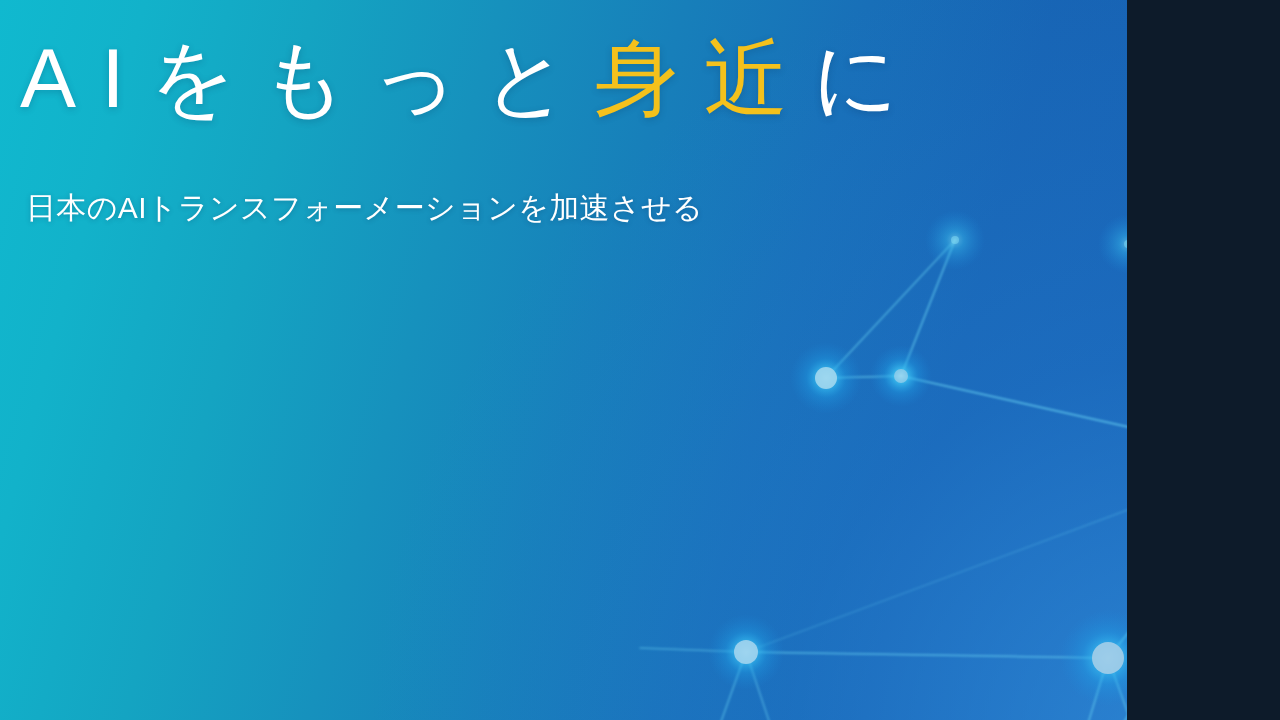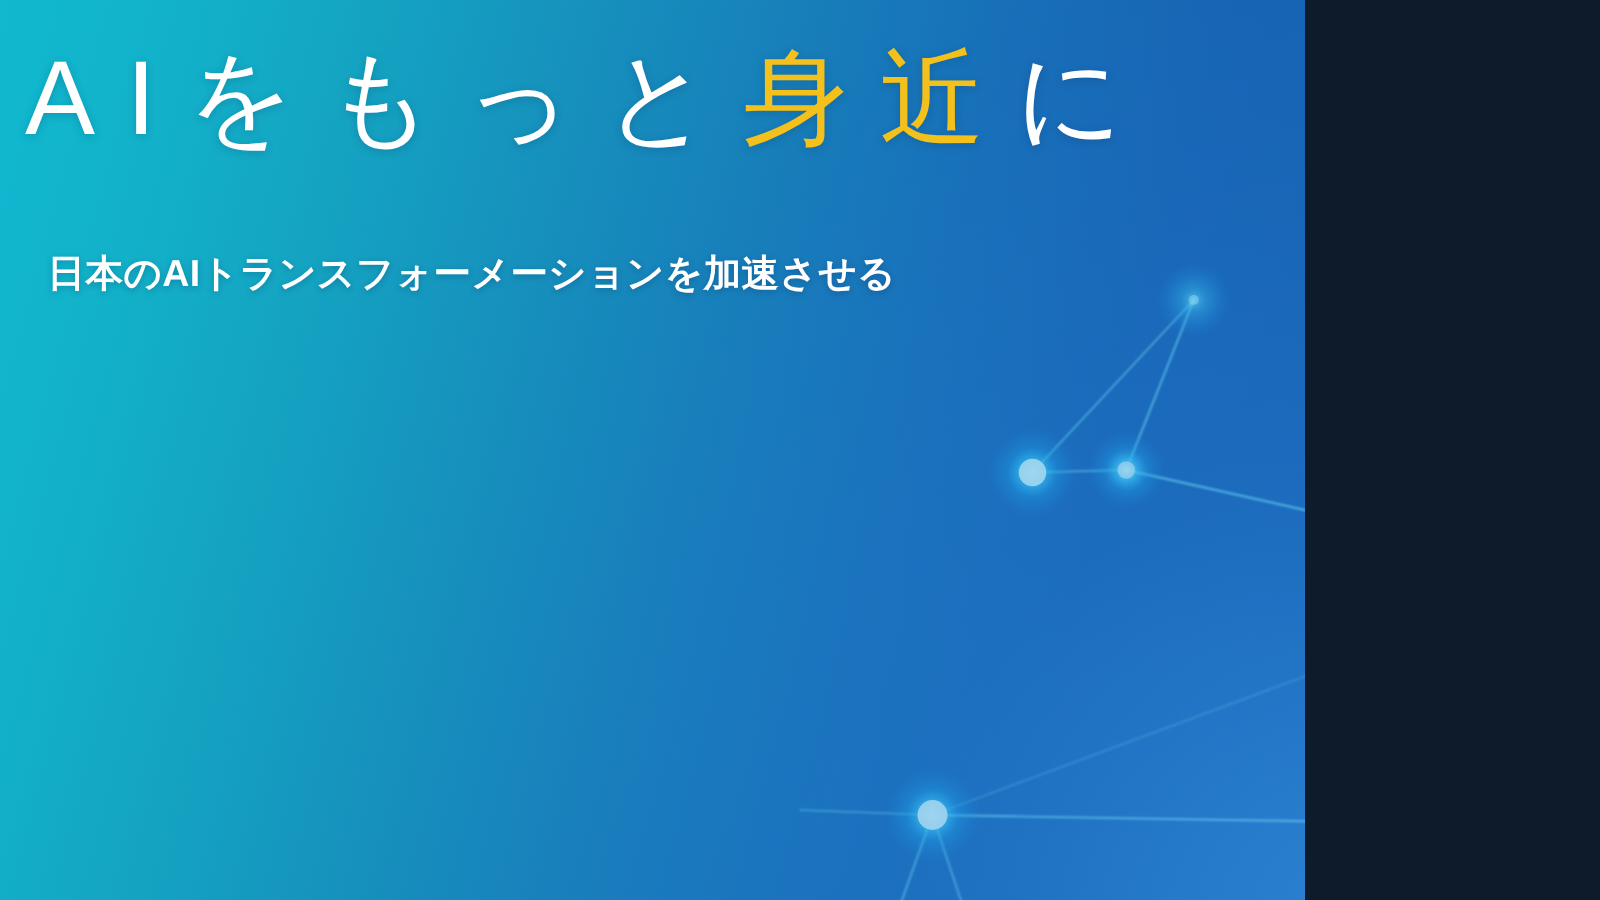--- a/index.html
+++ b/index.html
@@ -2,21 +2,21 @@
 <html><head>
 <meta charset="utf-8">
 <style>
   html, body {
     margin: 0;
     padding: 0;
     background: #0d1b2a;
   }
   #hero-banner {
     position: relative;
-    width: 1044px;
+    width: 1127px;
     height: 720px;
     overflow: hidden;
     font-family: "Liberation Sans", "DejaVu Sans", sans-serif;
     background: linear-gradient(105deg,
         #10b9cf 0%,
         #12b2ca 11%,
         #14a4c2 24%,
         #1691bd 38%,
         #177fba 52%,
         #186fb8 66%,
@@ -55,27 +55,27 @@
     font-weight: 400;
     letter-spacing: 0.30em;
     color: #ffffff;
     white-space: nowrap;
     text-shadow: 0 2px 7px rgba(0,40,80,0.22);
   }
   #headline .hl-accent {
     color: #f4c11c;
   }
   #subtitle {
-    margin: 16px;
+    margin: 4px;
     position: absolute;
     left: 22px;
     top: 184px;
     font-size: 30px;
     line-height: 1.3;
-    font-weight: 700;
+    font-weight: 400;
     letter-spacing: 0.012em;
     color: #ffffff;
     white-space: nowrap;
     text-shadow: 0 1px 5px rgba(0,40,80,0.28);
   }
 </style>
 </head>
 <body>
 
 <div id="hero-banner">

